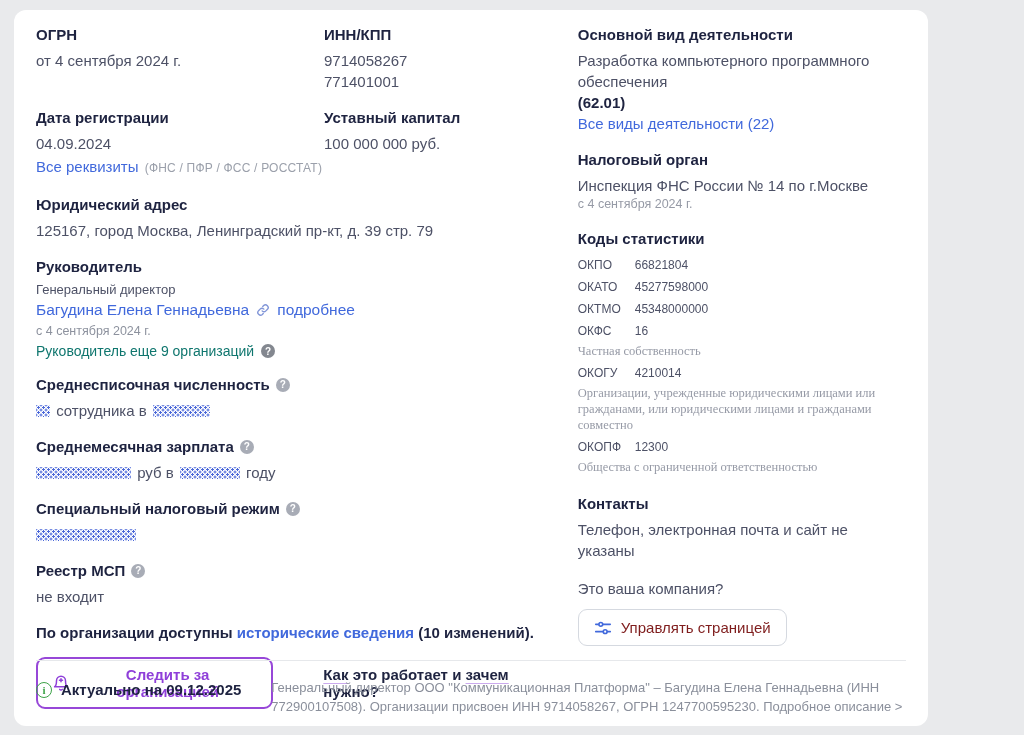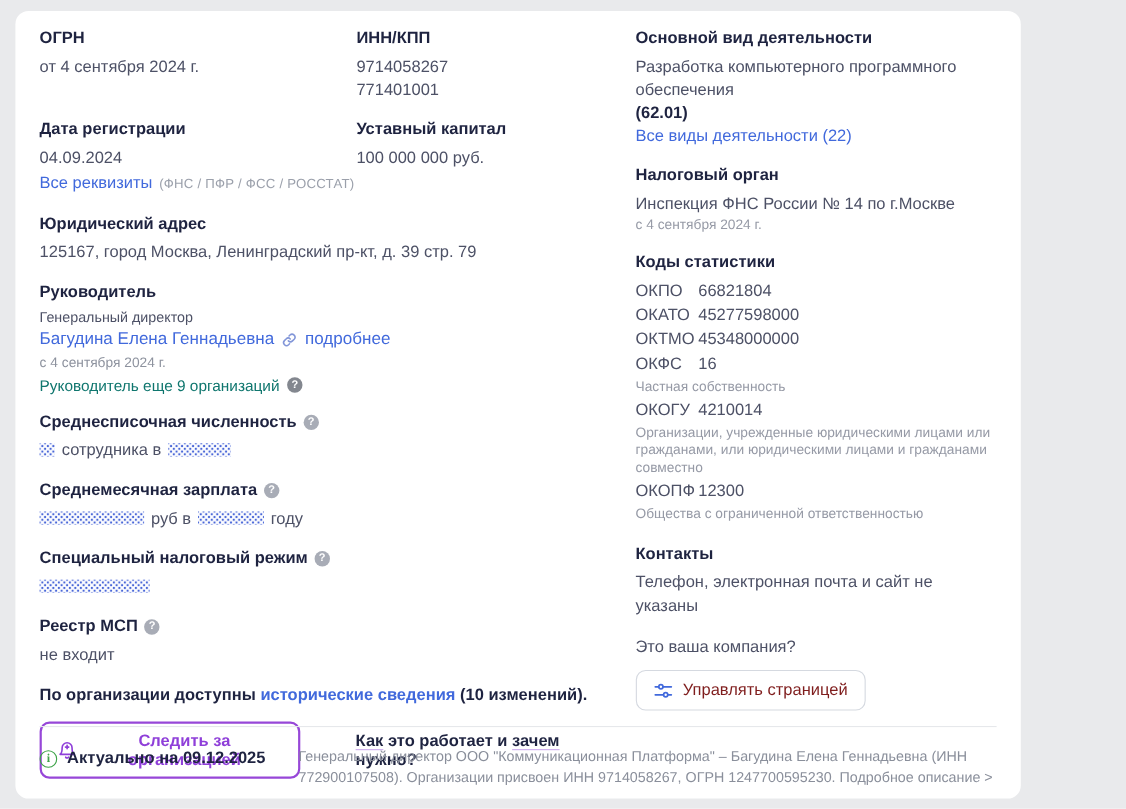--- a/index.html
+++ b/index.html
@@ -72,23 +72,23 @@
     font-family: "Liberation Sans", sans-serif;
     font-size: 15px; font-weight: bold;
     padding: 7px 14px; cursor: pointer;
   }
   .how-line { font-size: 15px; font-weight: bold; color: #1e2340; padding-left: 32px; }
   .how-line .u {
     text-decoration: underline; text-decoration-color: #cbaaee;
     text-underline-offset: 3px; cursor: pointer;
   }
 
-  .stat-row { display: flex; font-size: 15px; color: #4d5166; line-height: 22px; }
+  .stat-row { display: flex; font-size: 12px; color: #4d5166; line-height: 22px; }
   .stat-code { width: 57px; flex: 0 0 auto; }
-  .stat-note { font-size: 12.5px; color: #969aa6; line-height: 16px; margin: 1px 0 3px 0; }
+  .stat-note { font-size: 12.5px; color: #969aa6; line-height: 16px; margin: 1px 0 3px 0; font-family: Liberation Serif, serif; }
 
   .your-company { margin-top: auto; margin-bottom: 14px; }
   .your-company .q { font-size: 15px; color: #4d5166; margin-bottom: 12px; }
   .manage-btn {
     display: inline-flex; align-items: center; gap: 9px;
     border: 1px solid #d5d9e0; border-radius: 9px;
     background: #ffffff; color: #7f1d1d;
     font-family: "Liberation Sans", sans-serif;
     font-size: 15px; font-weight: 500;
     padding: 9px 15px; cursor: pointer;

